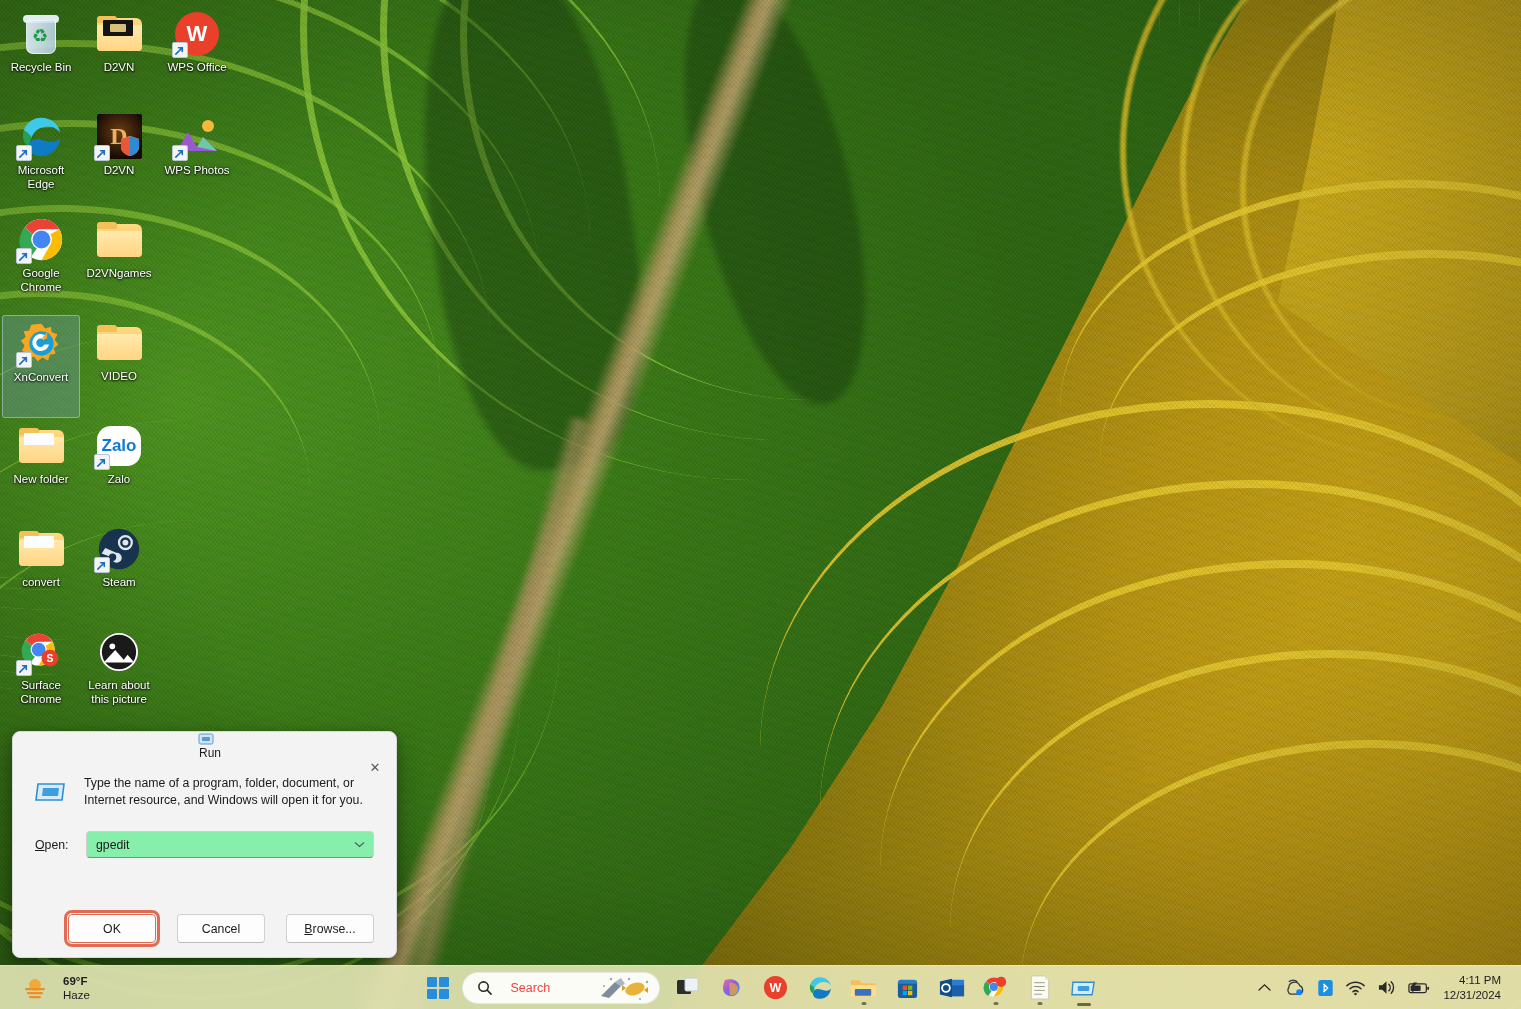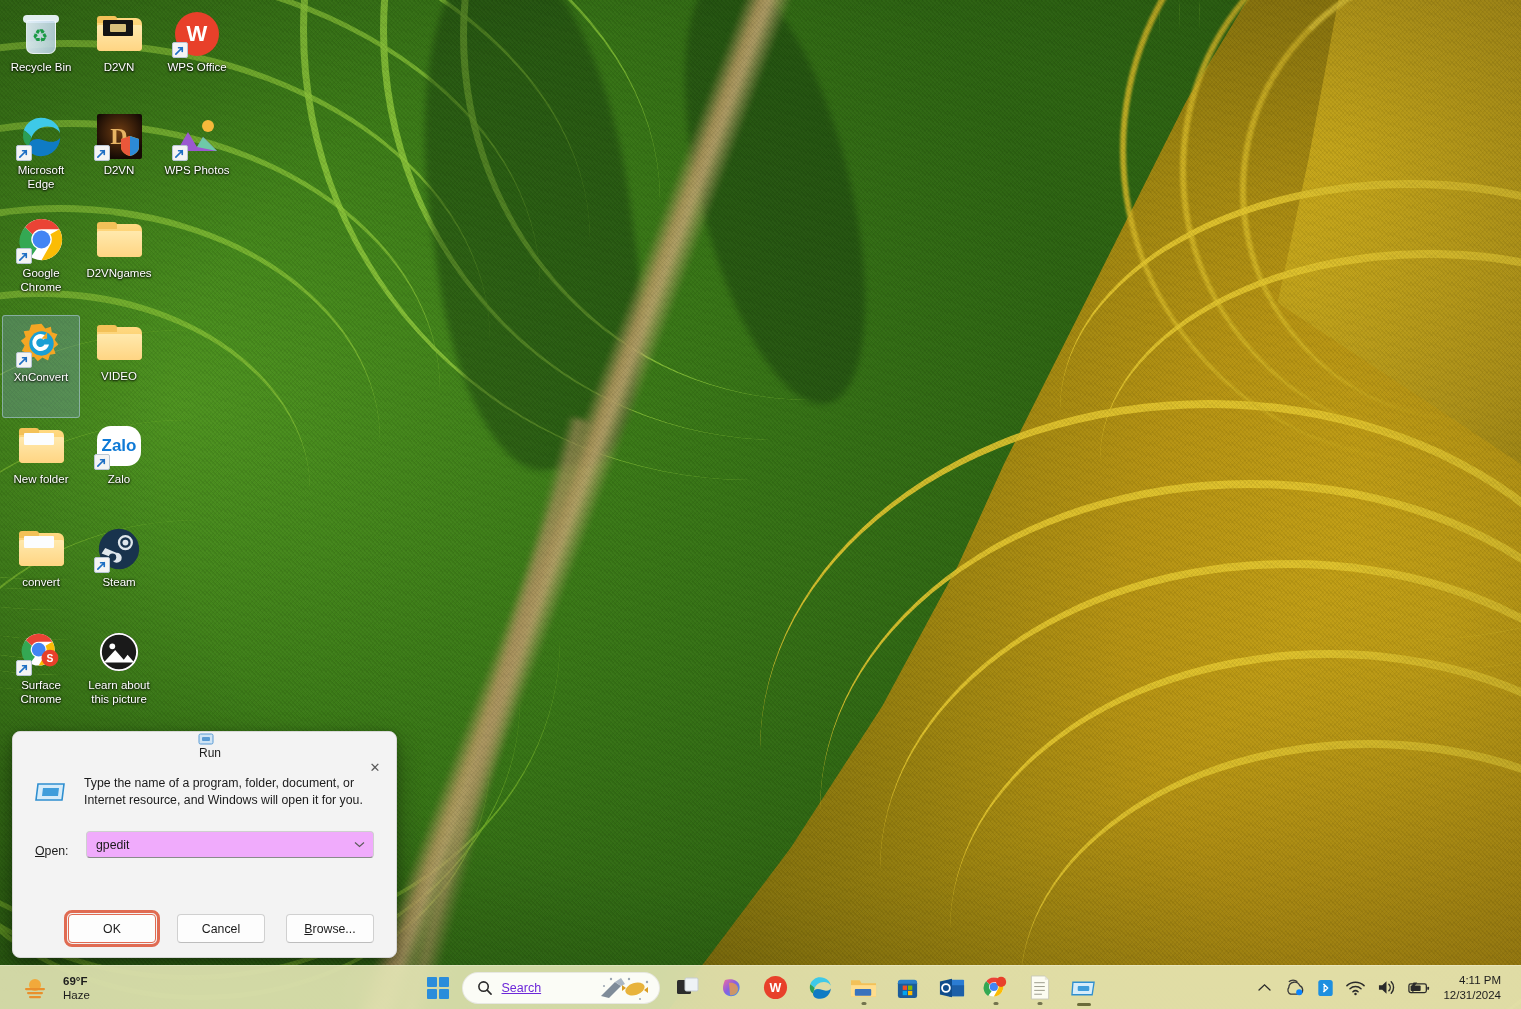--- a/index.html
+++ b/index.html
@@ -242,29 +242,29 @@
     display: flex; align-items: center; justify-content: center;
     color: #5a5a5a; font-size: 13px; cursor: default;
   }
 
   #run-body { padding: 13px 22px 0 22px; }
   .run-row1 { display: flex; align-items: flex-start; gap: 17px; }
   .run-big-icon { width: 32px; height: 32px; flex: none; margin-top: 2px; }
   .run-desc { font-size: 12.3px; line-height: 17px; color: #1b1b1b; padding-top: 1px; }
 
   .run-row2 {
-    display: flex; align-items: flex-end; gap: 13px;
+    display: flex; align-items: center; gap: 13px;
     margin-top: 22px;
   }
   .run-open-label { font-size: 12.3px; color: #1b1b1b; width: 38px; }
   .run-open-label u { text-decoration: underline; }
   .run-combo {
     flex: 1;
     height: 27px;
-    background: #f0abfc;
+    background: #86efac;
     border: 1px solid #cfcfcf;
     border-bottom-color: #8a8a8a;
     border-radius: 4px;
     display: flex; align-items: center;
     padding: 0 8px 0 9px;
     font-size: 12.3px; color: #1b1b1b;
   }
   .run-combo .val { flex: 1; }
   .run-combo .chev { color: #5c5c5c; font-size: 9px; }
 
@@ -345,21 +345,21 @@
     background: rgba(255,255,253,.92);
     border: 1px solid rgba(0,0,0,.08);
     border-radius: 17px;
     display: flex; align-items: center;
     padding-left: 14px;
     margin-right: 4px;
     position: relative;
     overflow: hidden;
     cursor: text;
   }
-  #search-pill .stext { font-size: 12.5px; color: #6d28d9; margin-left: 10px; text-decoration: underline; }
+  #search-pill .stext { font-size: 12.5px; color: #ef4444; margin-left: 19px; }
   #search-art {
     position: absolute; right: 6px; top: 3px;
     width: 58px; height: 26px;
   }
 
   #tb-right {
     margin-left: auto;
     display: flex; align-items: center;
     gap: 2px;
     padding-right: 10px;

